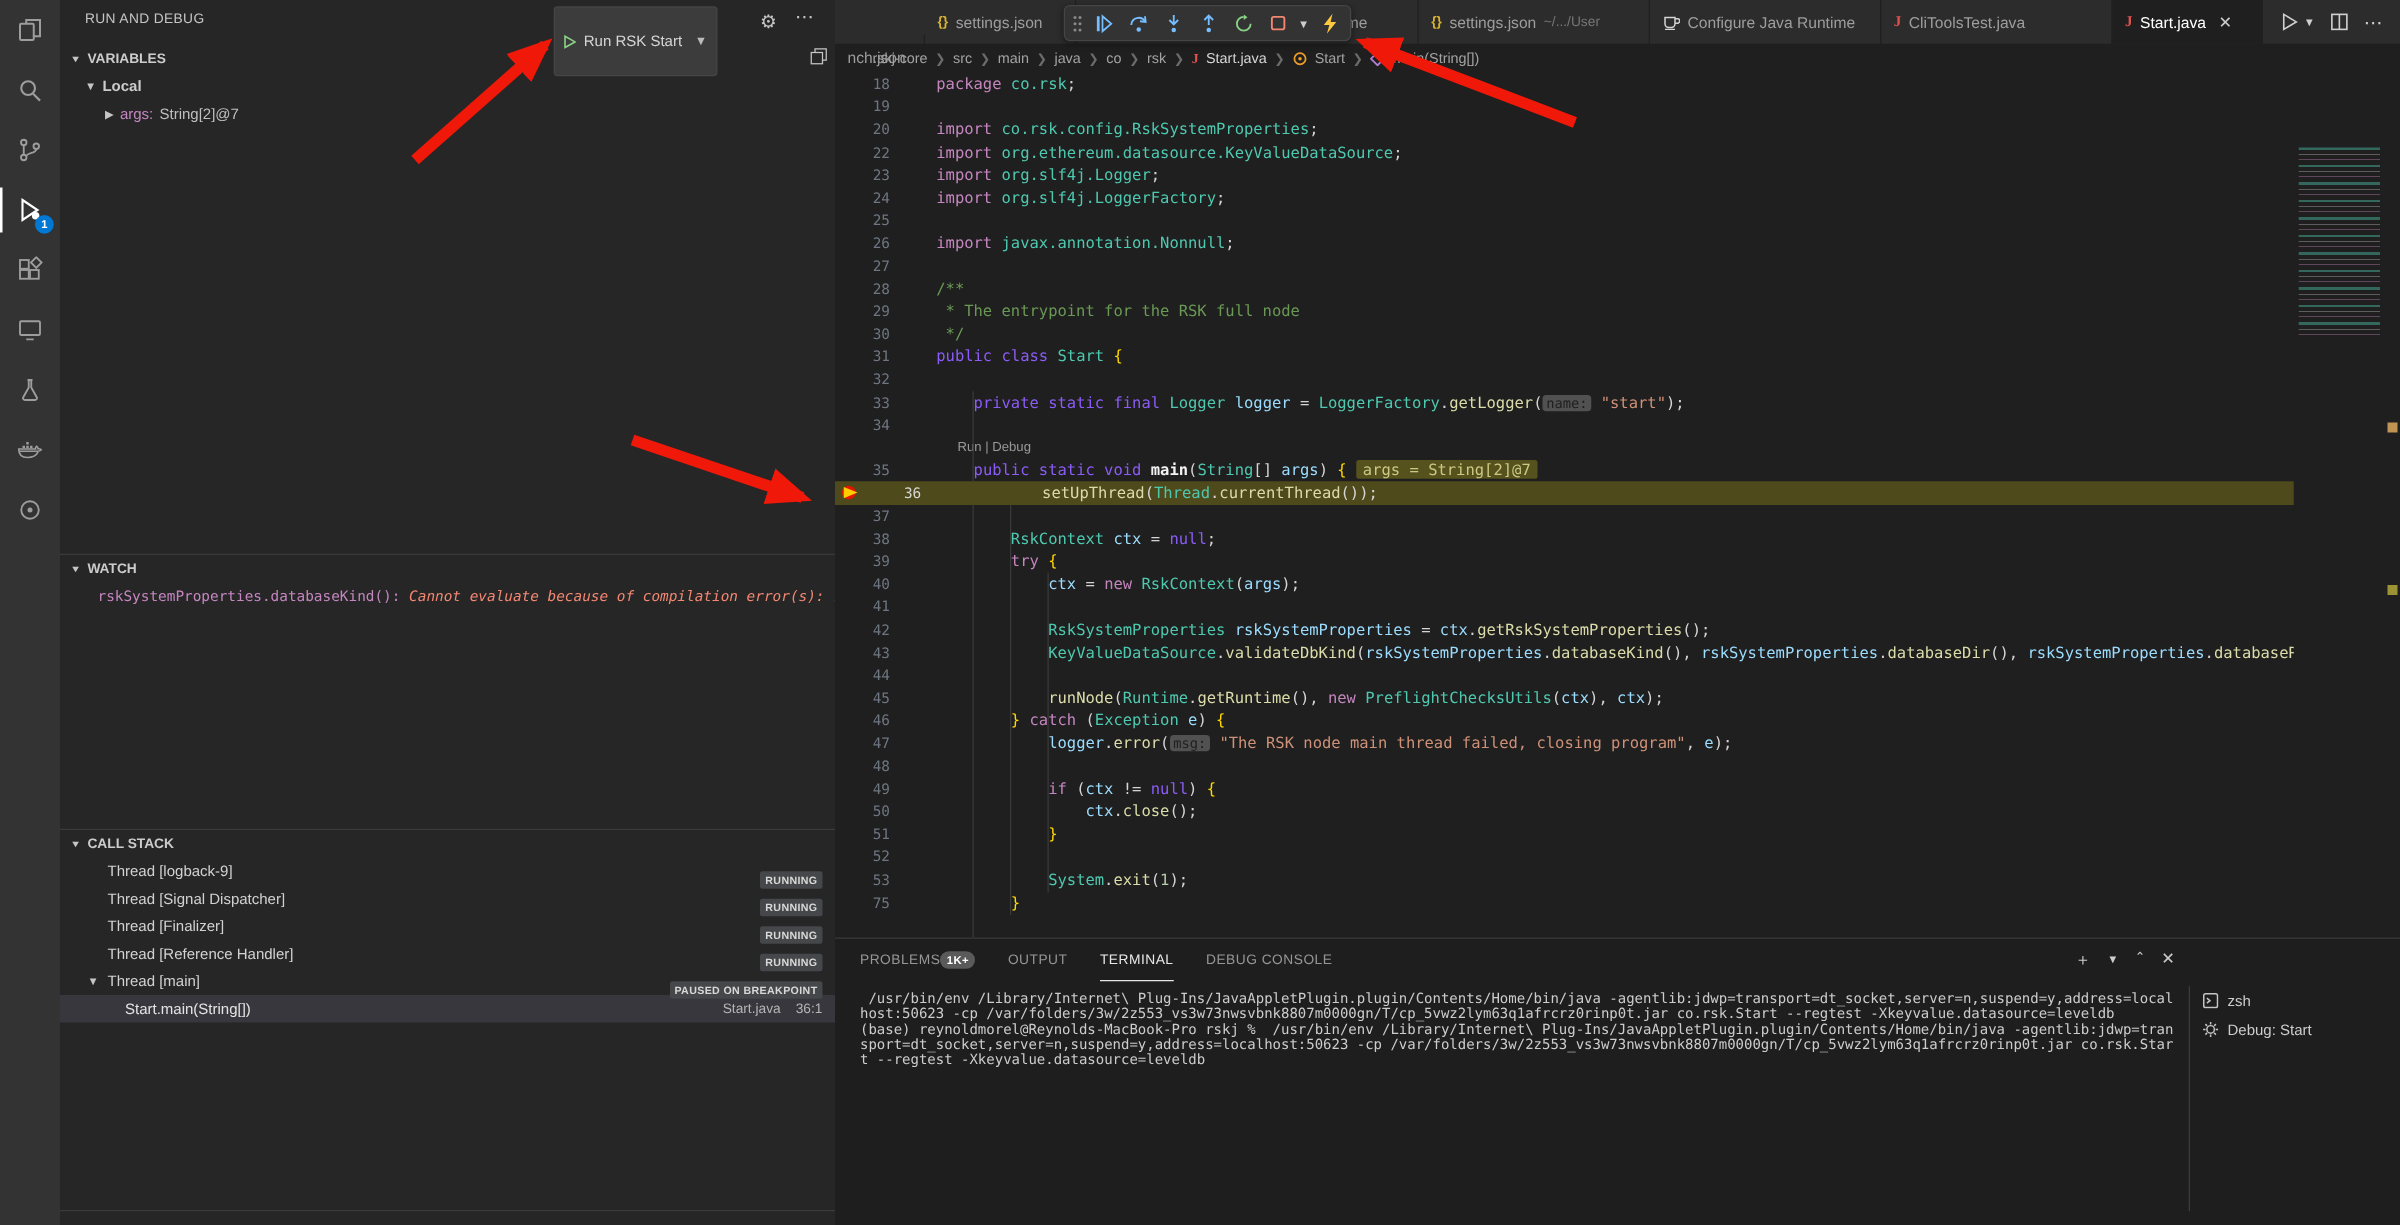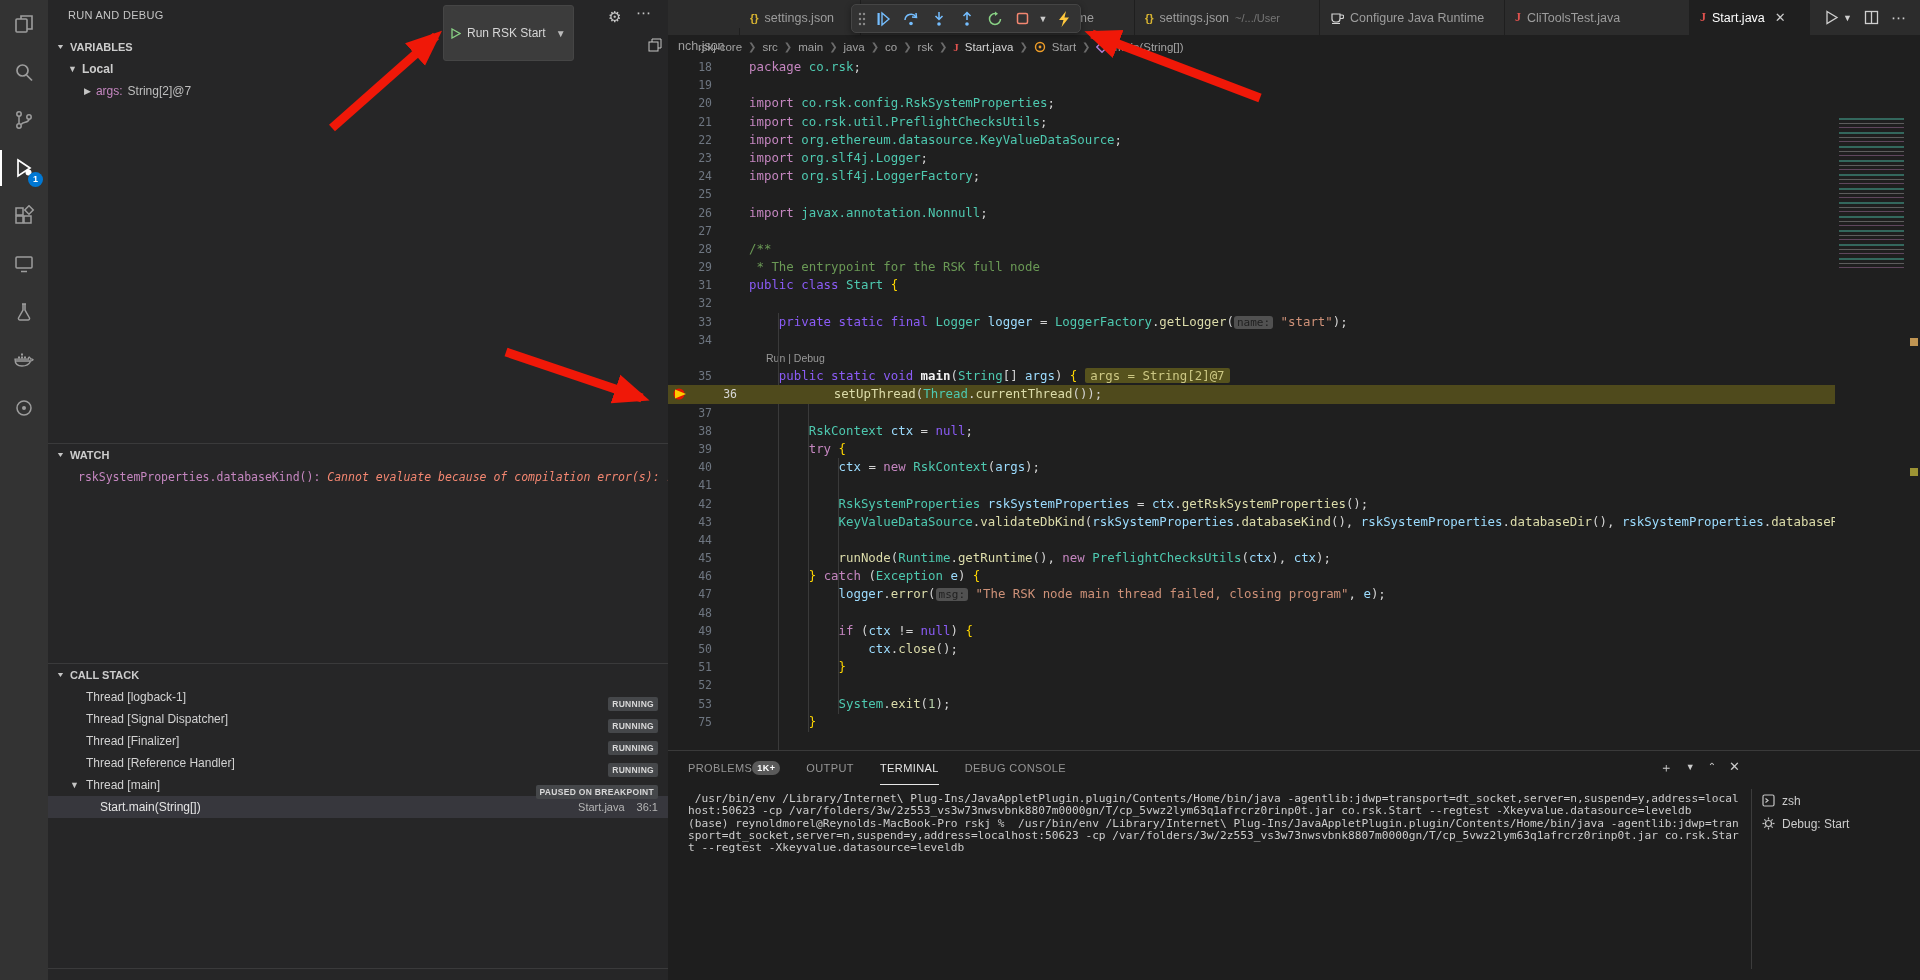--- a/index.html
+++ b/index.html
@@ -214,21 +214,21 @@
       </div>
     </div>
 
     <div id="stack-sect">
       <div class="sect-head">
           <span class="tw">▼</span>
           <span>CALL STACK</span>
         </div>
       <div id="threads">
           <div class="thread-row">
-            <span>Thread [logback-1]</span>
+            <span>Thread [logback-9]</span>
             <span class="badge">RUNNING</span>
           </div>
           <div class="thread-row">
             <span>Thread [Signal Dispatcher]</span>
             <span class="badge">RUNNING</span>
           </div>
           <div class="thread-row">
             <span>Thread [Finalizer]</span>
             <span class="badge">RUNNING</span>
           </div>
@@ -339,29 +339,29 @@
       </div>
 
     <div id="code">
       <div class="guide" style="left:110px;top:255px;height:437px;"></div>
       <div class="guide" style="left:140px;top:346px;height:328px;"></div>
       <div class="guide" style="left:170px;top:400px;height:256px;"></div>
       <div id="rows">
           <div class="crow"><div class="glyph"></div><div class="lnum">18</div><div class="ltext"><span class="tk-k">package</span><span class="tk-d"> </span><span class="tk-t">co.rsk</span><span class="tk-d">;</span></div></div>
           <div class="crow"><div class="glyph"></div><div class="lnum">19</div><div class="ltext"></div></div>
           <div class="crow"><div class="glyph"></div><div class="lnum">20</div><div class="ltext"><span class="tk-k">import</span><span class="tk-d"> </span><span class="tk-t">co.rsk.config.RskSystemProperties</span><span class="tk-d">;</span></div></div>
-          <div class="crow"><div class="glyph"></div><div class="lnum">21</div><div class="ltext"><span class="tk-k">import</span><span class="tk-d"> </span><span class="tk-t">co.rsk.util.PreflightChecksUtils</span><span class="tk-d">;</span></div></div>
           <div class="crow"><div class="glyph"></div><div class="lnum">22</div><div class="ltext"><span class="tk-k">import</span><span class="tk-d"> </span><span class="tk-t">org.ethereum.datasource.KeyValueDataSource</span><span class="tk-d">;</span></div></div>
           <div class="crow"><div class="glyph"></div><div class="lnum">23</div><div class="ltext"><span class="tk-k">import</span><span class="tk-d"> </span><span class="tk-t">org.slf4j.Logger</span><span class="tk-d">;</span></div></div>
           <div class="crow"><div class="glyph"></div><div class="lnum">24</div><div class="ltext"><span class="tk-k">import</span><span class="tk-d"> </span><span class="tk-t">org.slf4j.LoggerFactory</span><span class="tk-d">;</span></div></div>
           <div class="crow"><div class="glyph"></div><div class="lnum">25</div><div class="ltext"></div></div>
           <div class="crow"><div class="glyph"></div><div class="lnum">26</div><div class="ltext"><span class="tk-k">import</span><span class="tk-d"> </span><span class="tk-t">javax.annotation.Nonnull</span><span class="tk-d">;</span></div></div>
           <div class="crow"><div class="glyph"></div><div class="lnum">27</div><div class="ltext"></div></div>
           <div class="crow"><div class="glyph"></div><div class="lnum">28</div><div class="ltext"><span class="tk-c">/**</span></div></div>
           <div class="crow"><div class="glyph"></div><div class="lnum">29</div><div class="ltext"><span class="tk-c"> * The entrypoint for the RSK full node</span></div></div>
+          <div class="crow"><div class="glyph"></div><div class="lnum">30</div><div class="ltext"><span class="tk-c"> */</span></div></div>
           <div class="crow"><div class="glyph"></div><div class="lnum">31</div><div class="ltext"><span class="tk-b">public class</span><span class="tk-d"> </span><span class="tk-t">Start</span><span class="tk-d"> </span><span class="tk-y">{</span></div></div>
           <div class="crow"><div class="glyph"></div><div class="lnum">32</div><div class="ltext"></div></div>
           <div class="crow"><div class="glyph"></div><div class="lnum">33</div><div class="ltext"><span class="tk-d">    </span><span class="tk-b">private static final</span><span class="tk-d"> </span><span class="tk-t">Logger</span><span class="tk-d"> </span><span class="tk-v">logger</span><span class="tk-d"> = </span><span class="tk-t">LoggerFactory</span><span class="tk-d">.</span><span class="tk-m">getLogger</span><span class="tk-d">(</span><span class="tk-i">name:</span><span class="tk-d"> </span><span class="tk-s">"start"</span><span class="tk-d">);</span></div></div>
           <div class="crow"><div class="glyph"></div><div class="lnum">34</div><div class="ltext"></div></div>
           <div class="lens">Run | Debug</div>
           <div class="crow"><div class="glyph"></div><div class="lnum">35</div><div class="ltext"><span class="tk-d">    </span><span class="tk-b">public static void</span><span class="tk-d"> </span><span class="tk-f">main</span><span class="tk-d">(</span><span class="tk-t">String</span><span class="tk-d">[] </span><span class="tk-v">args</span><span class="tk-d">) </span><span class="tk-y">{</span><span class="inlineval">args = String[2]@7</span></div></div>
           <div class="crow cur"><div class="glyph"><svg width="18" height="18" viewBox="0 0 18 18" style="position:absolute;left:3px;top:0;">
                 <circle cx="8" cy="9" r="5.5" fill="#e51400"></circle>
                 <path d="M4,4.5 L15,9 L4,13.5 Z" fill="#ffcc00"></path>
               </svg></div><div class="lnum">36</div><div class="ltext"><span class="tk-d">        </span><span class="tk-m">setUpThread</span><span class="tk-d">(</span><span class="tk-t">Thread</span><span class="tk-d">.</span><span class="tk-m">currentThread</span><span class="tk-d">());</span></div></div>

